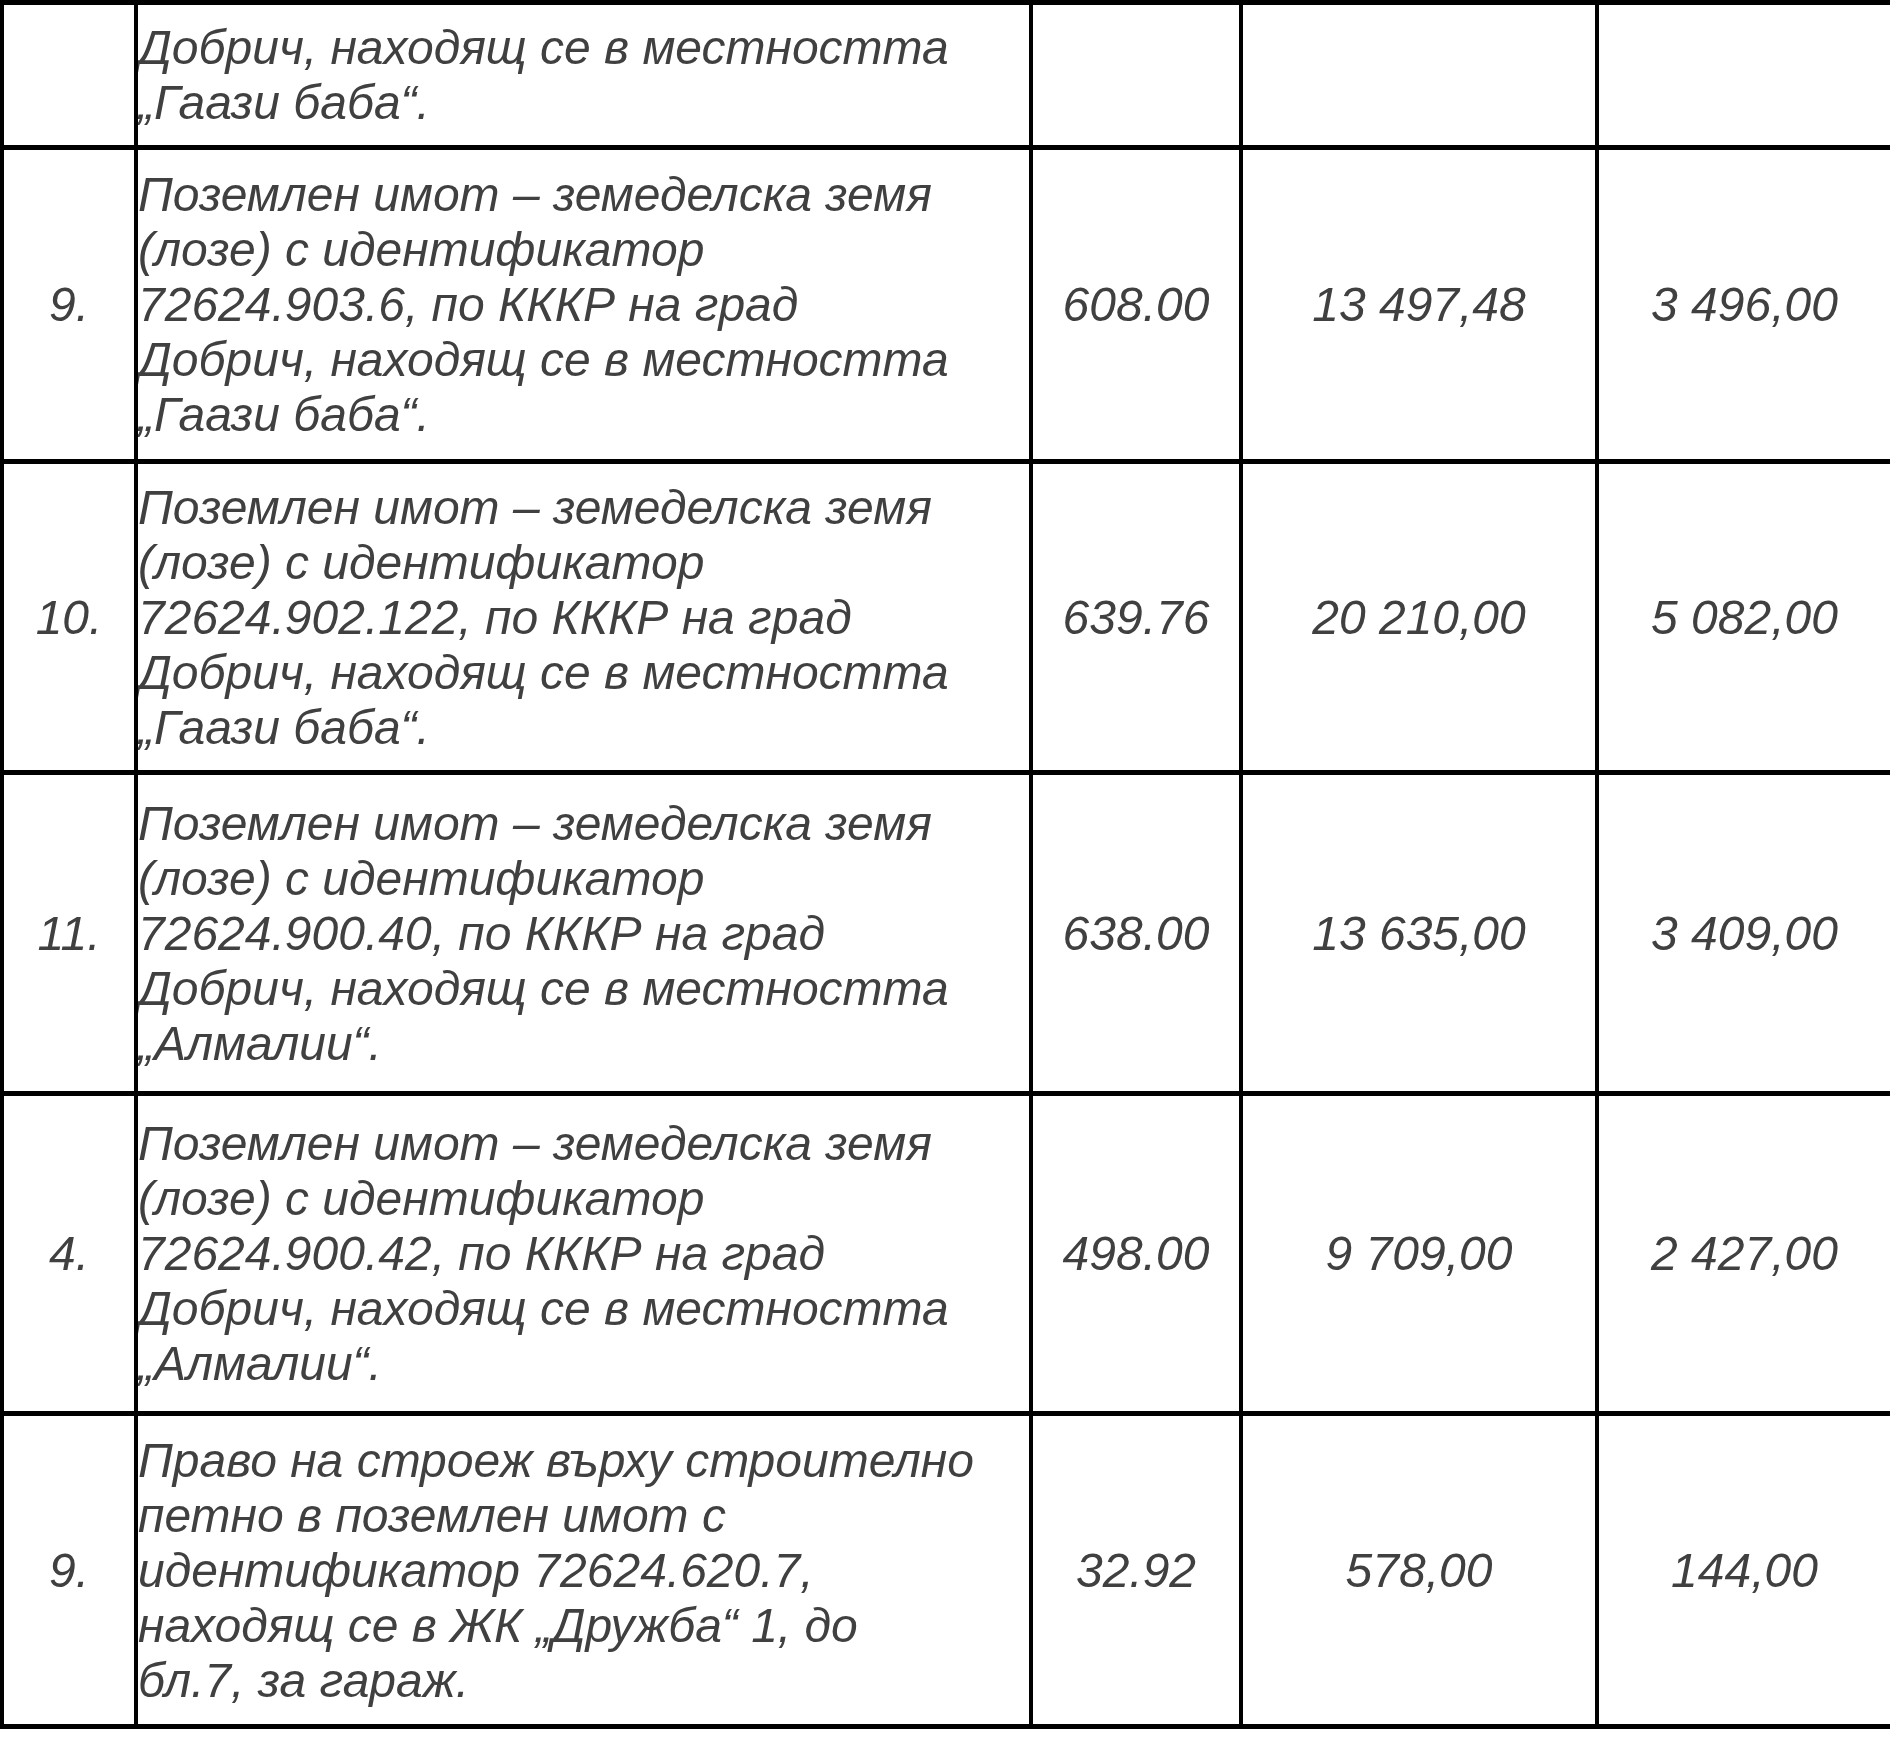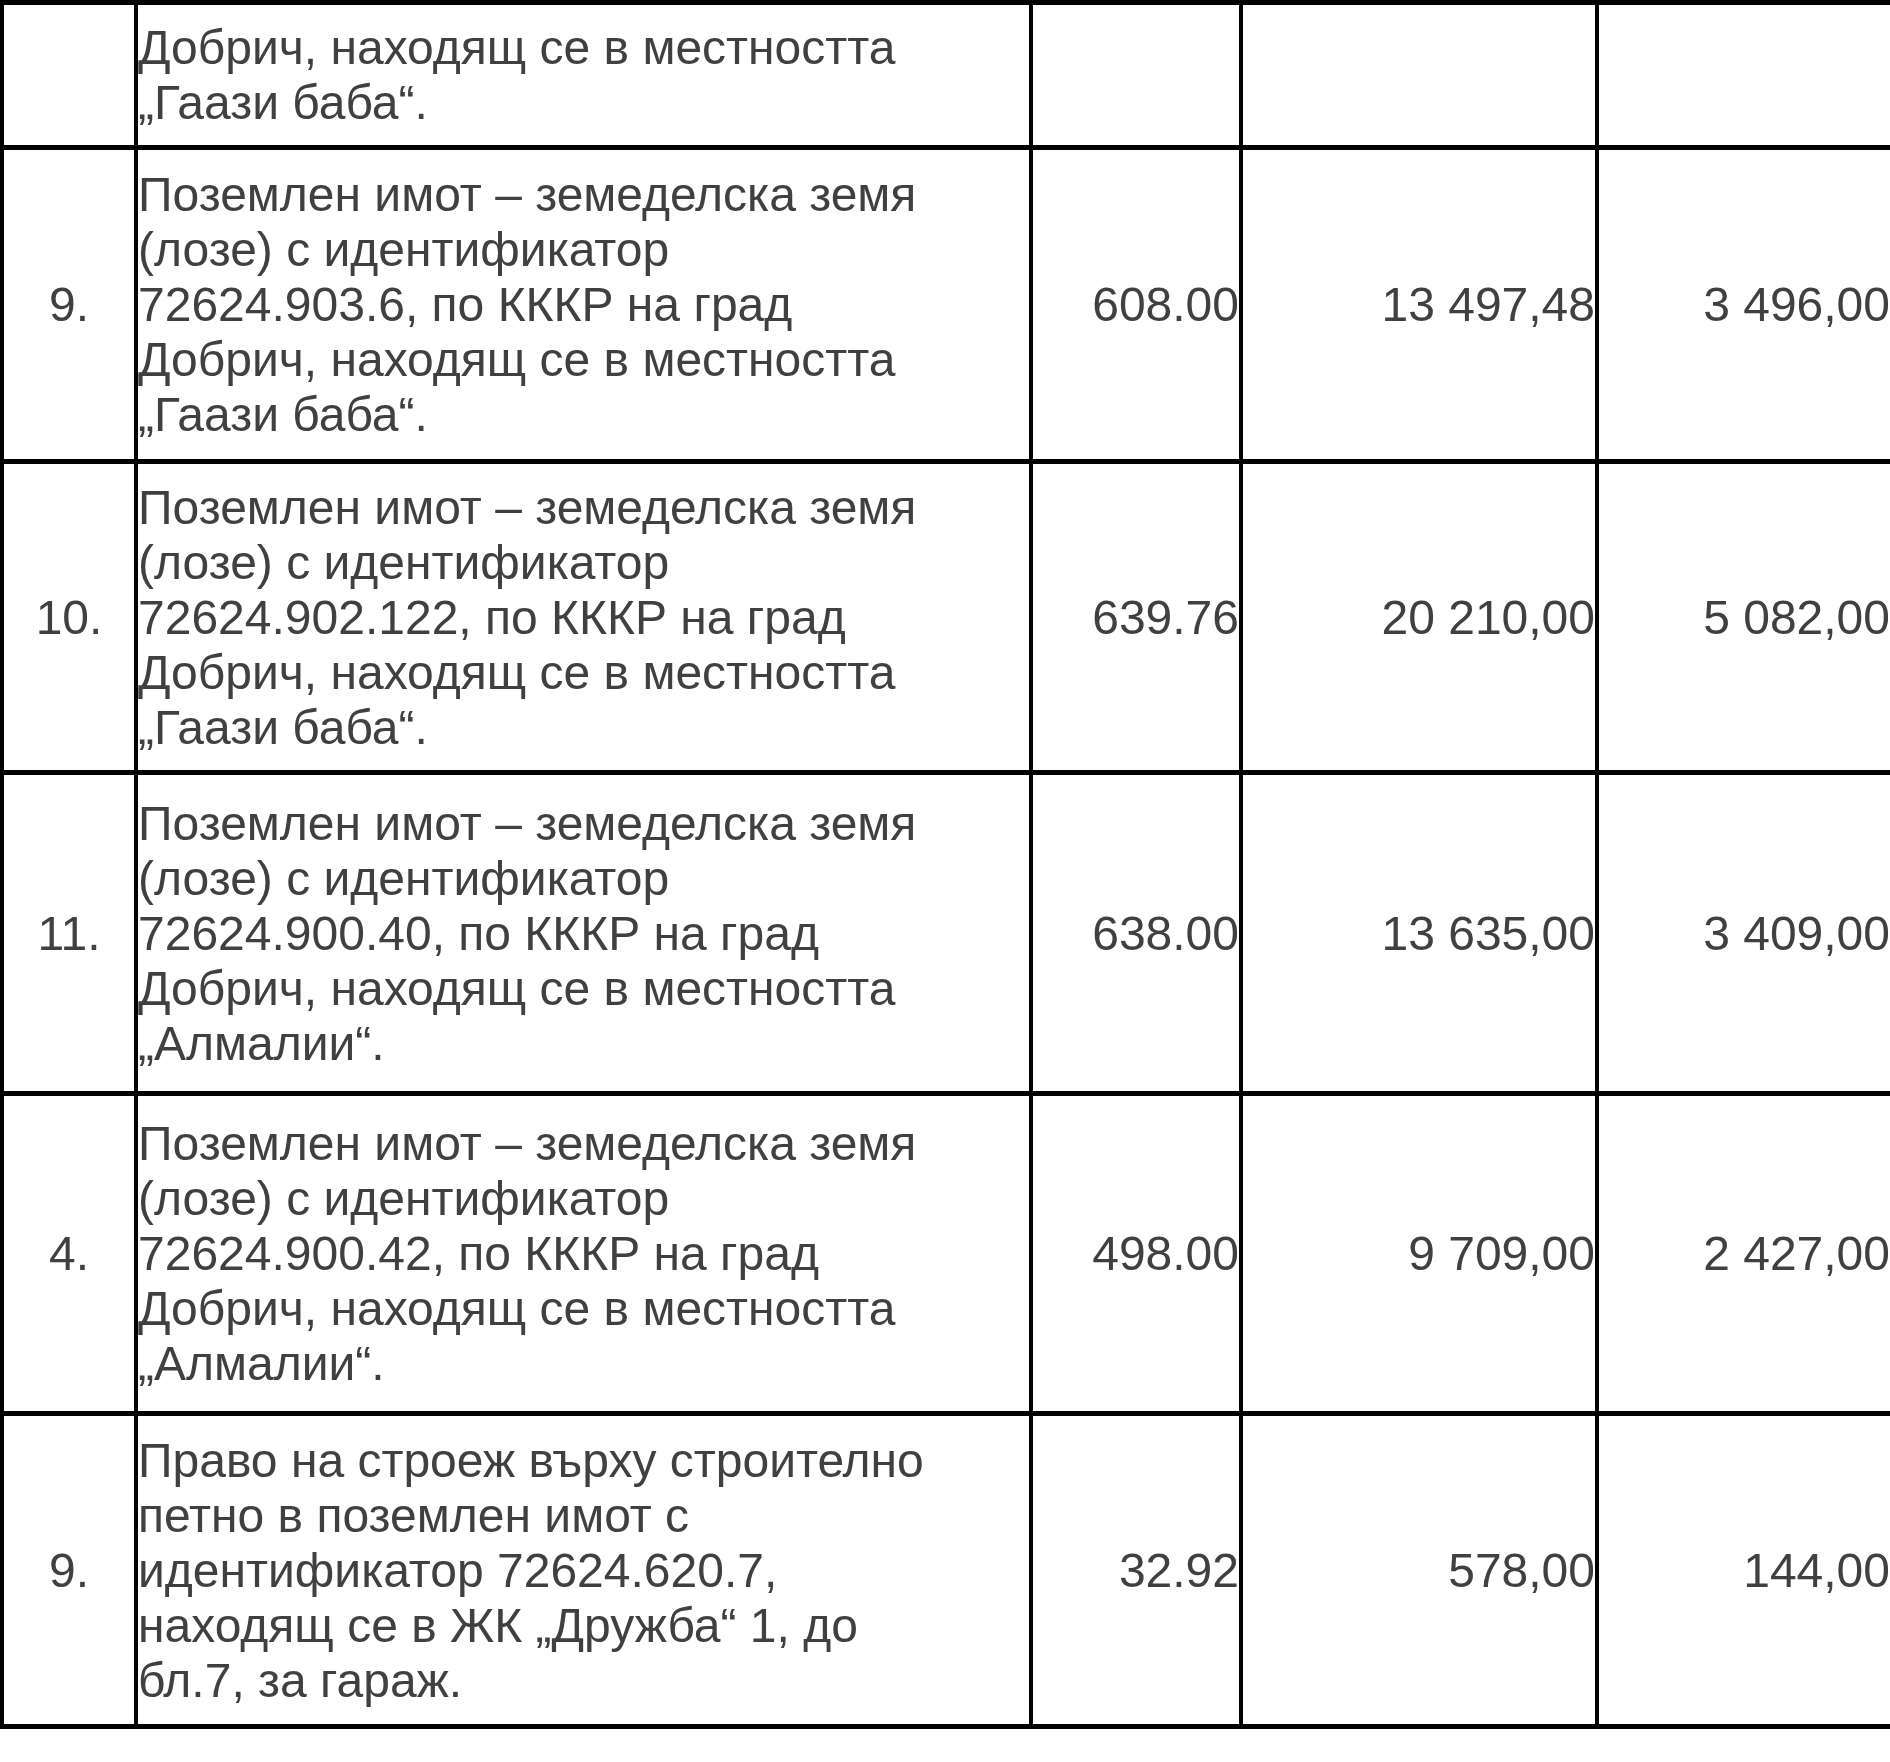--- a/index.html
+++ b/index.html
@@ -22,31 +22,32 @@
     line-height: 55px;
     color: #404040;
   }
   table.doc-table td {
     border: 4px solid #000000;
     border-top-width: 5px;
     border-bottom-width: 5px;
     vertical-align: middle;
     padding: 0;
     overflow: hidden;
+    font-style: italic;
   }
   td.cell-no {
     text-align: center;
   }
   td.cell-desc {
     white-space: pre-line;
     text-align: left;
     padding: 12px 10px 12px 24px;
   }
   td.cell-num {
-    text-align: right;
+    text-align: center;
   }
   tr.r0 > td { height: 140px; }
   tr.r1 > td { height: 309px; }
   tr.r2 > td { height: 306px; }
   tr.r3 > td { height: 316px; }
   tr.r4 > td { height: 315px; }
   tr.r5 > td { height: 308px; }
 </style>
 </head>
 <body>

